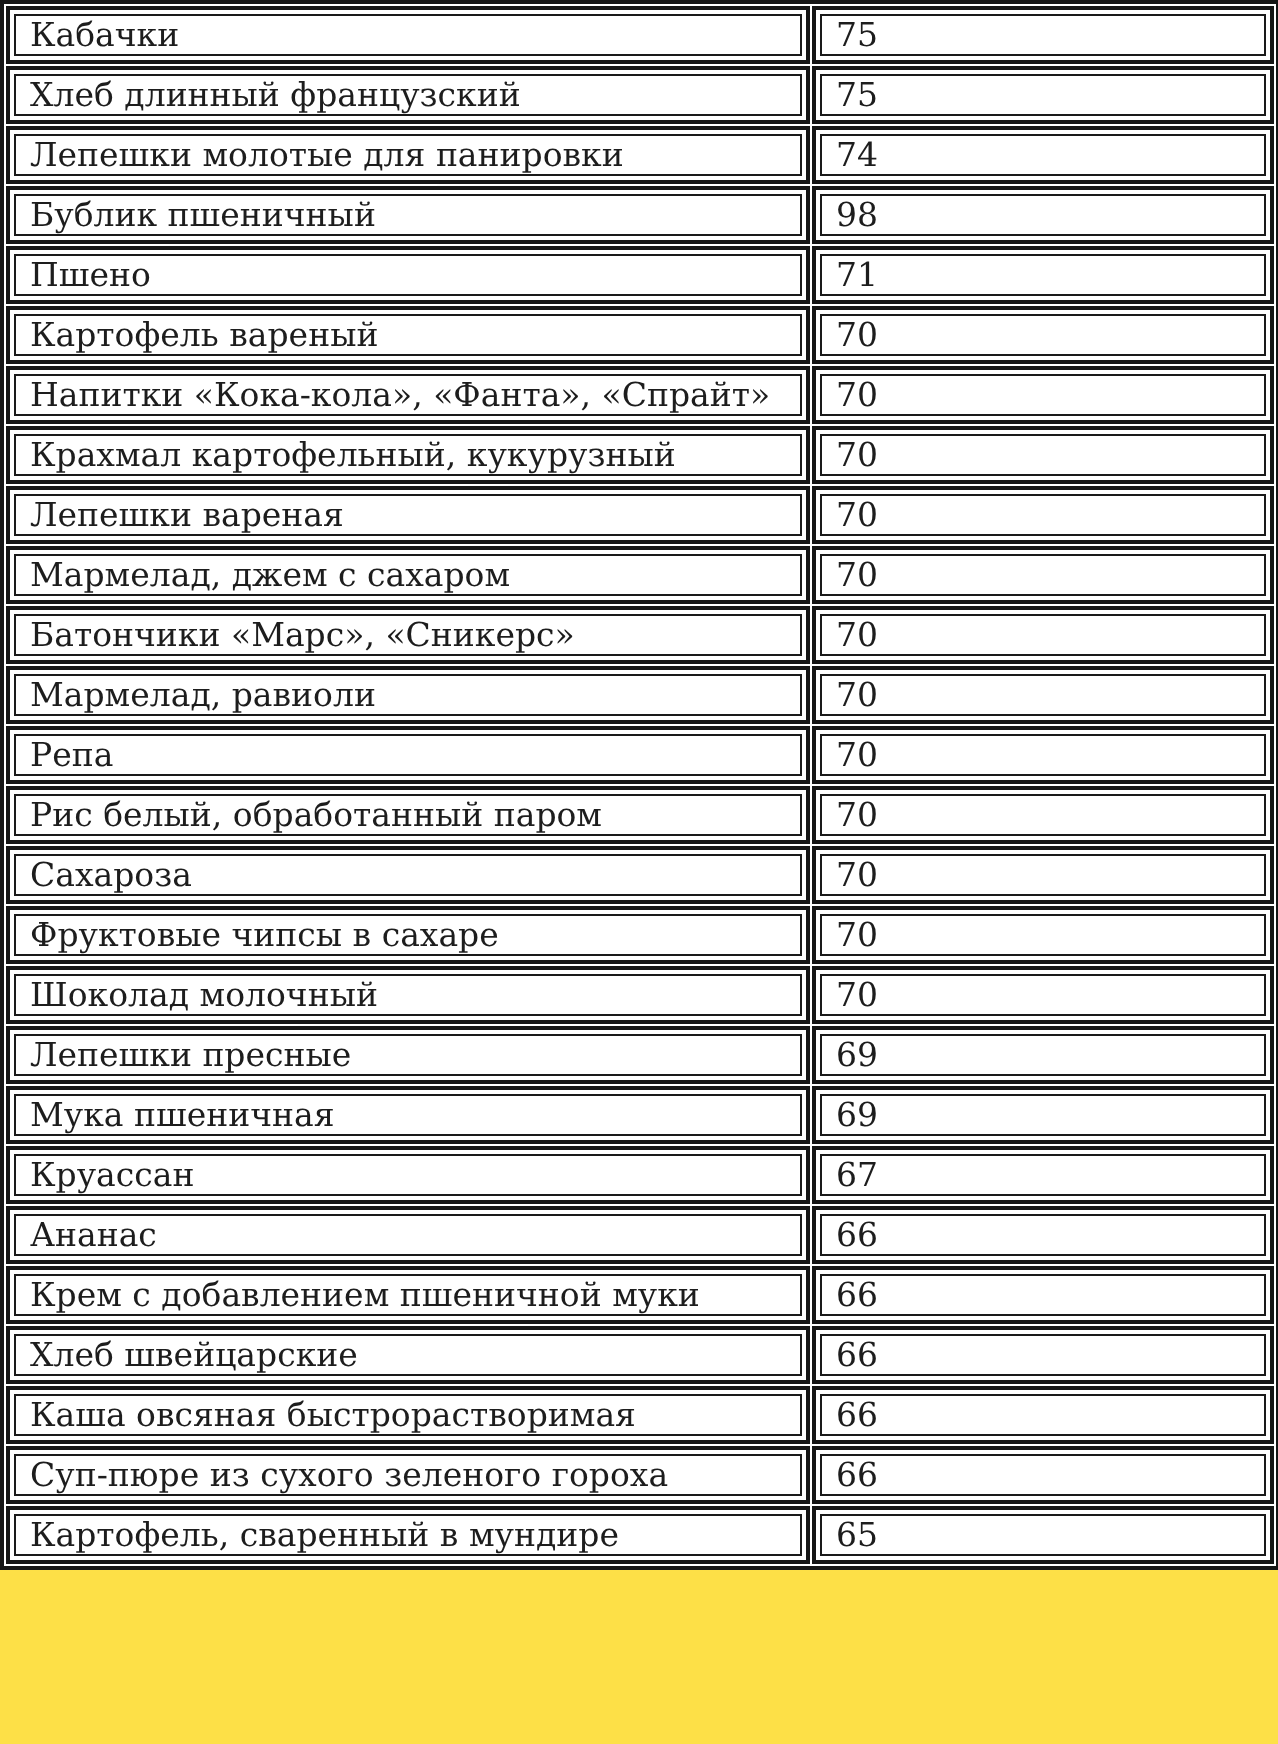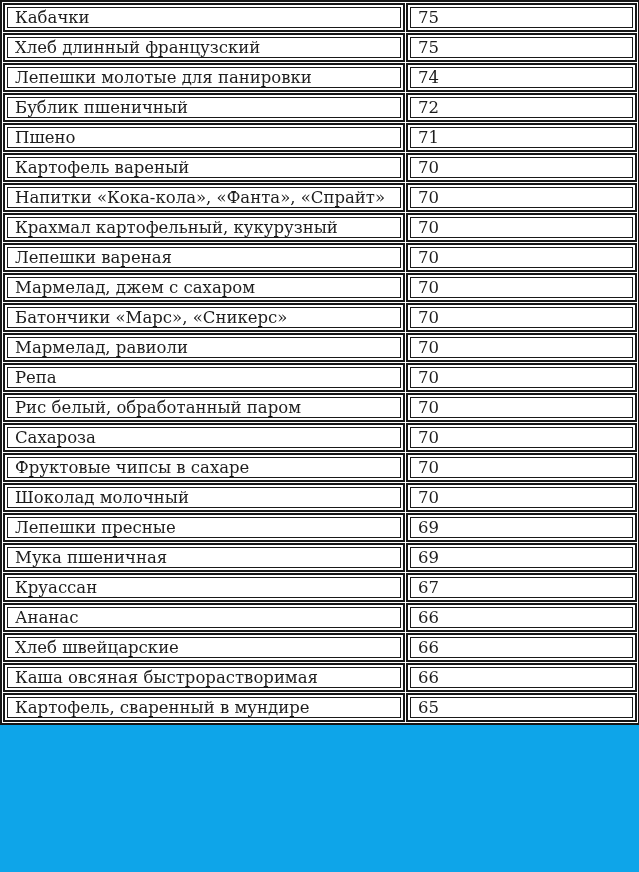--- a/index.html
+++ b/index.html
@@ -3,21 +3,21 @@
 <meta charset="utf-8">
 <style>
   html, body {
     margin: 0;
     padding: 0;
     background: #ffffff;
   }
   .page {
     width: 639px;
     height: 872px;
-    background: #0ea5e9;
+    background: #fde047;
     overflow: hidden;
   }
   table.gi-table {
     width: 639px;
     table-layout: fixed;
     border-collapse: separate;
     border-spacing: 1px;
     background: #ffffff;
     border: 2px solid #161616;
   }
@@ -57,21 +57,21 @@
         <tr>
           <td class="name-cell">Хлеб длинный французский</td>
           <td class="value-cell">75</td>
         </tr>
         <tr>
           <td class="name-cell">Лепешки молотые для панировки</td>
           <td class="value-cell">74</td>
         </tr>
         <tr>
           <td class="name-cell">Бублик пшеничный</td>
-          <td class="value-cell">72</td>
+          <td class="value-cell">98</td>
         </tr>
         <tr>
           <td class="name-cell">Пшено</td>
           <td class="value-cell">71</td>
         </tr>
         <tr>
           <td class="name-cell">Картофель вареный</td>
           <td class="value-cell">70</td>
         </tr>
         <tr>
@@ -128,25 +128,33 @@
         </tr>
         <tr>
           <td class="name-cell">Круассан</td>
           <td class="value-cell">67</td>
         </tr>
         <tr>
           <td class="name-cell">Ананас</td>
           <td class="value-cell">66</td>
         </tr>
         <tr>
+          <td class="name-cell">Крем с добавлением пшеничной муки</td>
+          <td class="value-cell">66</td>
+        </tr>
+        <tr>
           <td class="name-cell">Хлеб швейцарские</td>
           <td class="value-cell">66</td>
         </tr>
         <tr>
           <td class="name-cell">Каша овсяная быстрорастворимая</td>
+          <td class="value-cell">66</td>
+        </tr>
+        <tr>
+          <td class="name-cell">Суп-пюре из сухого зеленого гороха</td>
           <td class="value-cell">66</td>
         </tr>
         <tr>
           <td class="name-cell">Картофель, сваренный в мундире</td>
           <td class="value-cell">65</td>
         </tr>
       </tbody>
   </table>
 </div>
 

